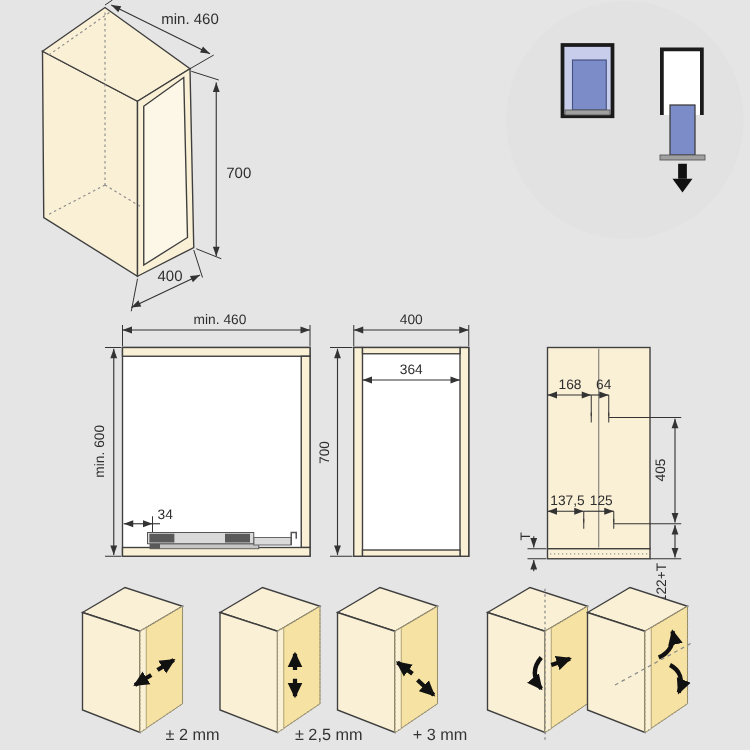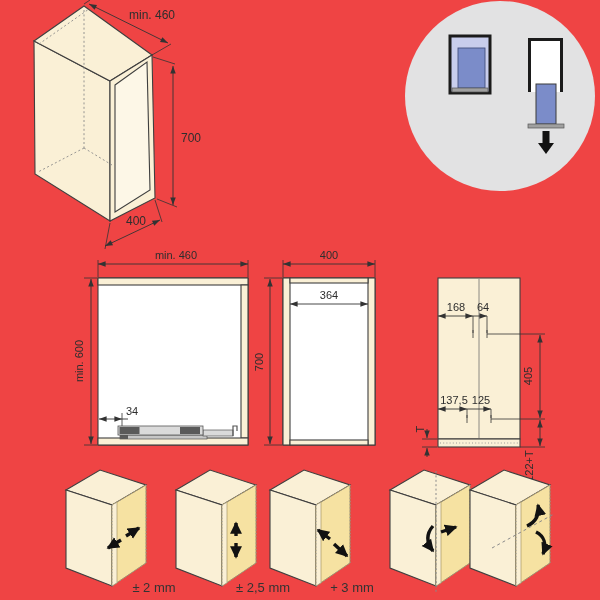--- a/index.html
+++ b/index.html
@@ -1,16 +1,16 @@
 <!DOCTYPE html>
 <html><head>
 <meta charset="utf-8">
 <style>
   html,body{margin:0;padding:0;background:#ffffff;}
-  .stage{width:600px;height:600px;position:relative;background:#ef4444;font-family:"Liberation Sans",sans-serif;}
+  .stage{width:600px;height:600px;position:relative;background:#e5e5e5;font-family:"Liberation Sans",sans-serif;}
   svg{display:block;}
   text{font-family:"Liberation Sans",sans-serif;fill:#2e2e2e;}
   .dim{font-size:11px;}
   .dim-big{font-size:12px;}
   .mm{font-size:13px;fill:#333;}
   .panel{fill:#FAF0D6;stroke:#3f3f3f;stroke-width:1.1;}
   .panel-light{fill:#FDF7E7;stroke:#3f3f3f;stroke-width:1.1;}
   .front-face{fill:#F6E2A2;stroke:#9a8c5a;stroke-width:0.8;}
   .dimline{stroke:#333;stroke-width:0.9;fill:none;}
   .extline{stroke:#333;stroke-width:0.8;fill:none;}

